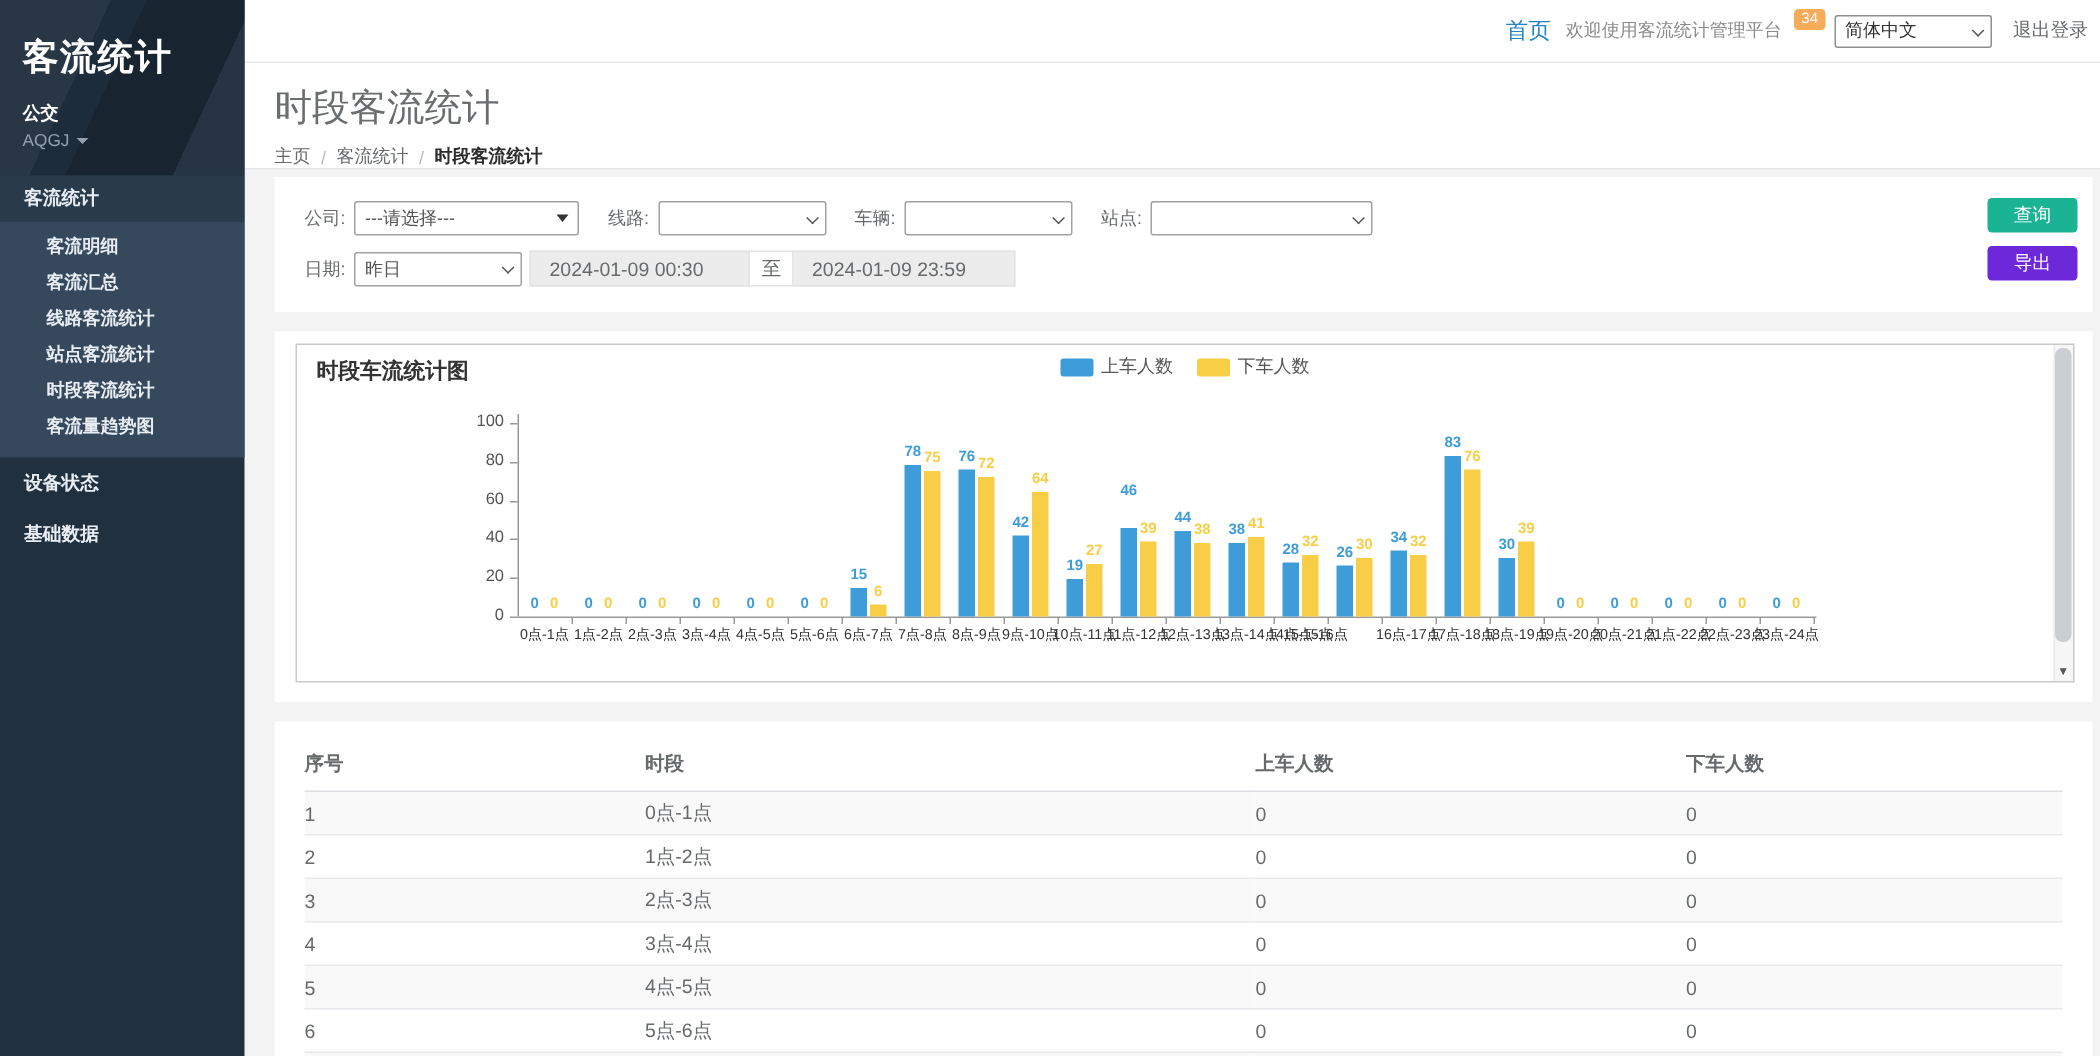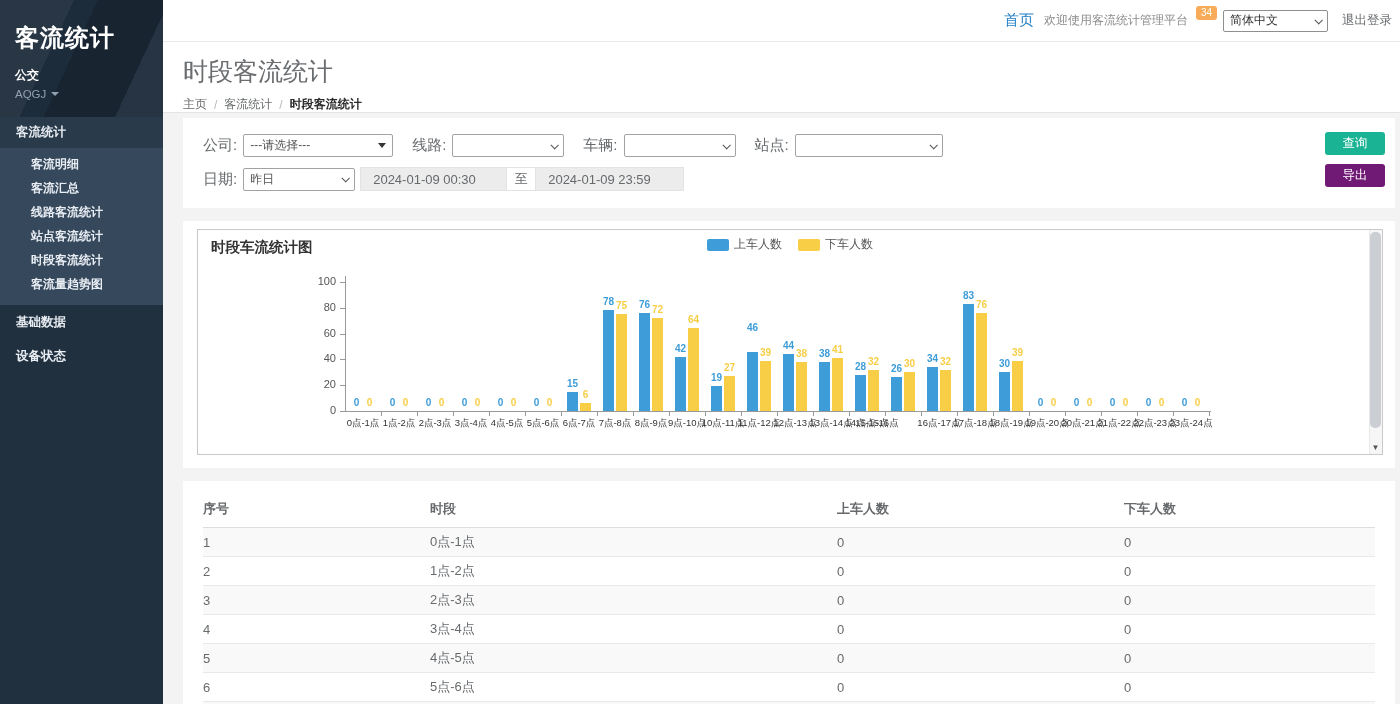--- a/index.html
+++ b/index.html
@@ -46,36 +46,36 @@
   .crumb-active { font-weight:700; color:#2b2b2b; }
 
   .content { padding:5px 5px 0 20px; }
   .panel { background:#ffffff; margin-bottom:13px; }
 
   
   .filter-panel { position:relative; padding:16px 15px 17px 20px; }
   .filter-row { display:flex; align-items:center; }
   .filter-row + .filter-row { margin-top:10px; }
   .f-group { display:flex; align-items:center; margin-right:19px; }
-  .f-label { font-size:15px; color:#676a6c; margin-right:6px; white-space:nowrap; }
+  .f-label { font-size:12px; color:#676a6c; margin-right:6px; white-space:nowrap; }
   .sel { height:23px; border:1px solid #a2a2a2; border-radius:2px; background:#fff; display:flex; align-items:center; justify-content:space-between; padding:0 6px; font-size:12px; color:#555; cursor:pointer; }
   .sel-company { width:150px; }
   .sel-line { width:112px; }
   .sel-vehicle { width:112px; }
   .sel-station { width:148px; }
   .sel-date { width:112px; }
   .tri-down { width:0; height:0; border-left:4.5px solid transparent; border-right:4.5px solid transparent; border-top:5.5px solid #333; display:inline-block; }
   .date-input { height:24px; background:#ececec; border:1px solid #e3e3e3; color:#676a6c; font-size:13px; display:flex; align-items:center; padding:0 12px; }
   .di-from { width:147px; margin-left:5px; }
   .di-to { width:149px; }
   .to-box { width:28px; height:24px; background:#ffffff; border-top:1px solid #e3e3e3; border-bottom:1px solid #e3e3e3; color:#676a6c; font-size:13px; display:flex; align-items:center; justify-content:center; }
   .btn-col { position:absolute; right:10px; top:14px; display:flex; flex-direction:column; gap:9px; }
   .btn { width:60px; height:23px; border:none; border-radius:3px; color:#ffffff; font-size:12.5px; display:flex; align-items:center; justify-content:center; cursor:pointer; font-family:inherit; }
   .btn-query { background:#1ab394; }
-  .btn-export { background:#701a75; }
+  .btn-export { background:#6d28d9; }
 
   
   .chart-panel { padding:8px 12px 13px 14px; }
   .chart-box { position:relative; width:1186px; height:226px; border:1px solid #c9c9c9; background:#fff; overflow:hidden; }
   .chart-title { position:absolute; left:13px; top:8px; font-size:14.5px; font-weight:700; color:#333; }
   .legend { position:absolute; left:50%; transform:translateX(-50%); top:6px; display:flex; gap:16px; align-items:center; }
   .legend-item { display:flex; align-items:center; gap:5px; }
   .legend-swatch { width:22px; height:12px; border-radius:2px; display:inline-block; }
   .legend-label { font-size:12px; color:#555; }
   .ax { position:absolute; background:#999; }
@@ -108,22 +108,22 @@
   </div>
   <div class="menu-group-header">客流统计</div>
   <div class="submenu">
     <div class="submenu-item">客流明细</div>
     <div class="submenu-item">客流汇总</div>
     <div class="submenu-item">线路客流统计</div>
     <div class="submenu-item">站点客流统计</div>
     <div class="submenu-item">时段客流统计</div>
     <div class="submenu-item">客流量趋势图</div>
   </div>
+  <div class="menu-section">设备状态</div>
   <div class="menu-section">基础数据</div>
-  <div class="menu-section">设备状态</div>
 </div>
 
 <div class="main">
 
   <div class="topbar">
     <span class="home-link">首页</span>
     <span class="welcome">欢迎使用客流统计管理平台</span>
     <span class="badge">34</span>
     <div class="lang-select">
       <span>简体中文</span>

